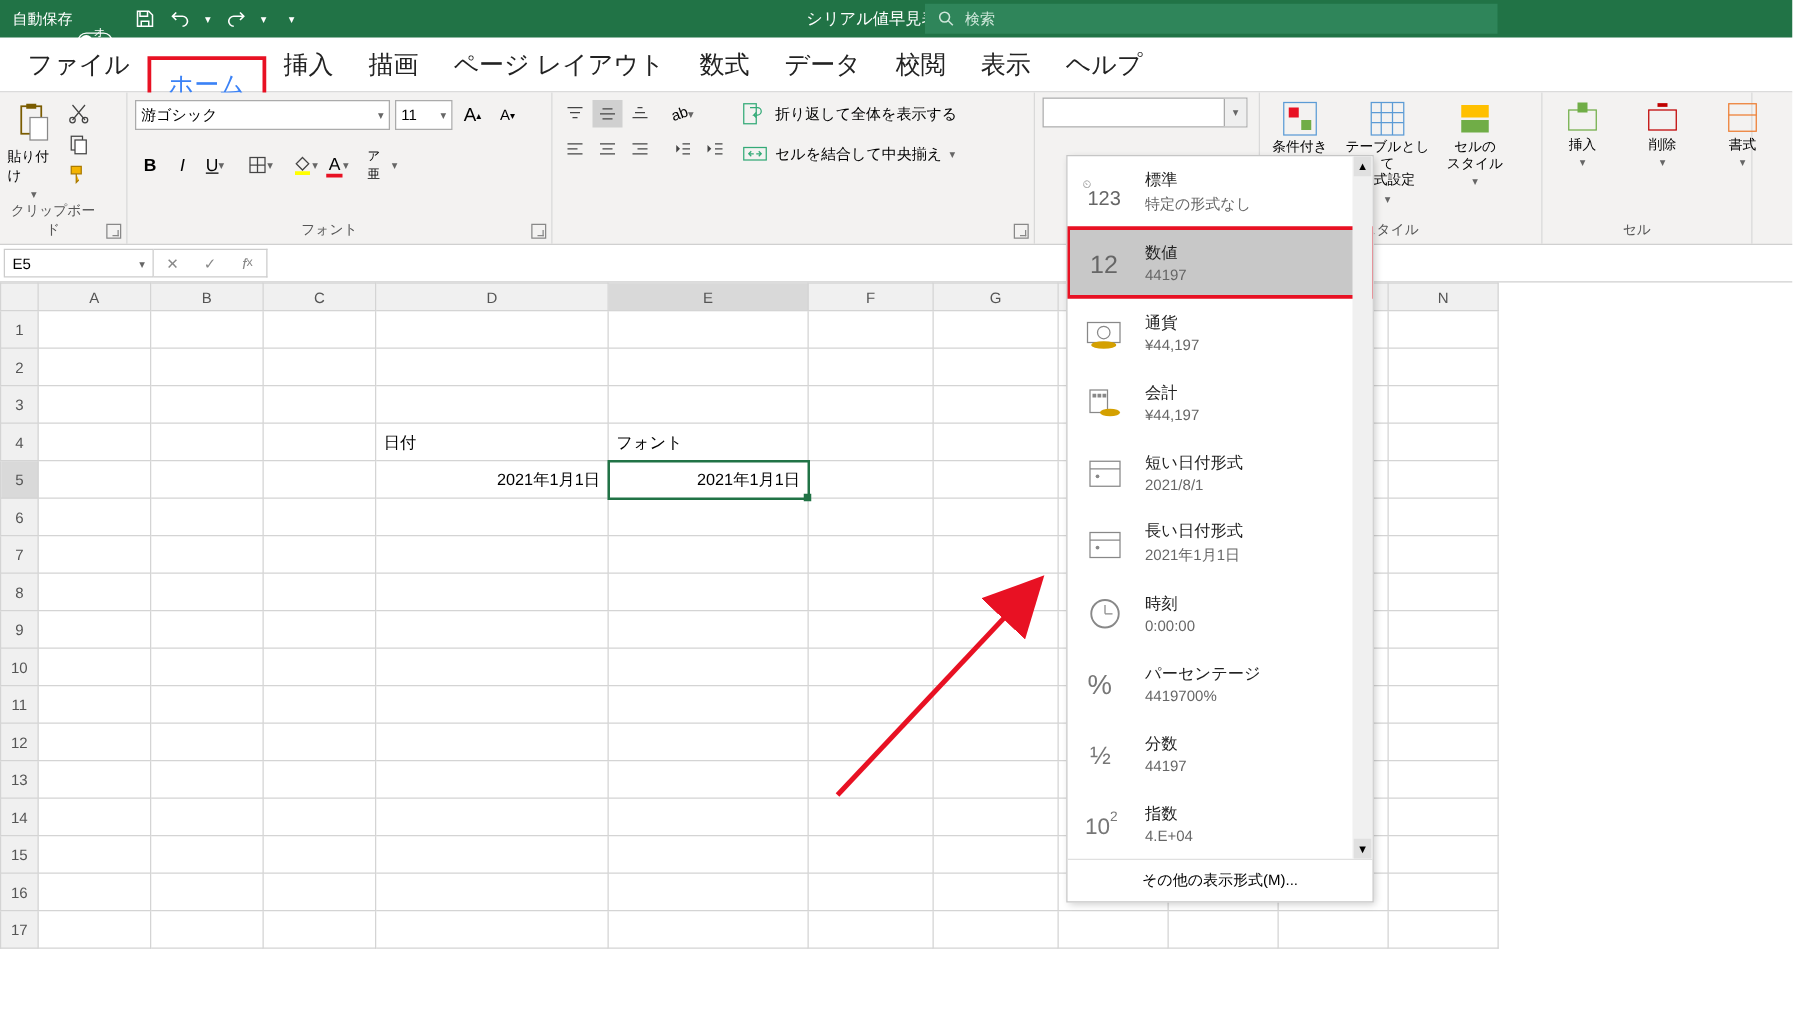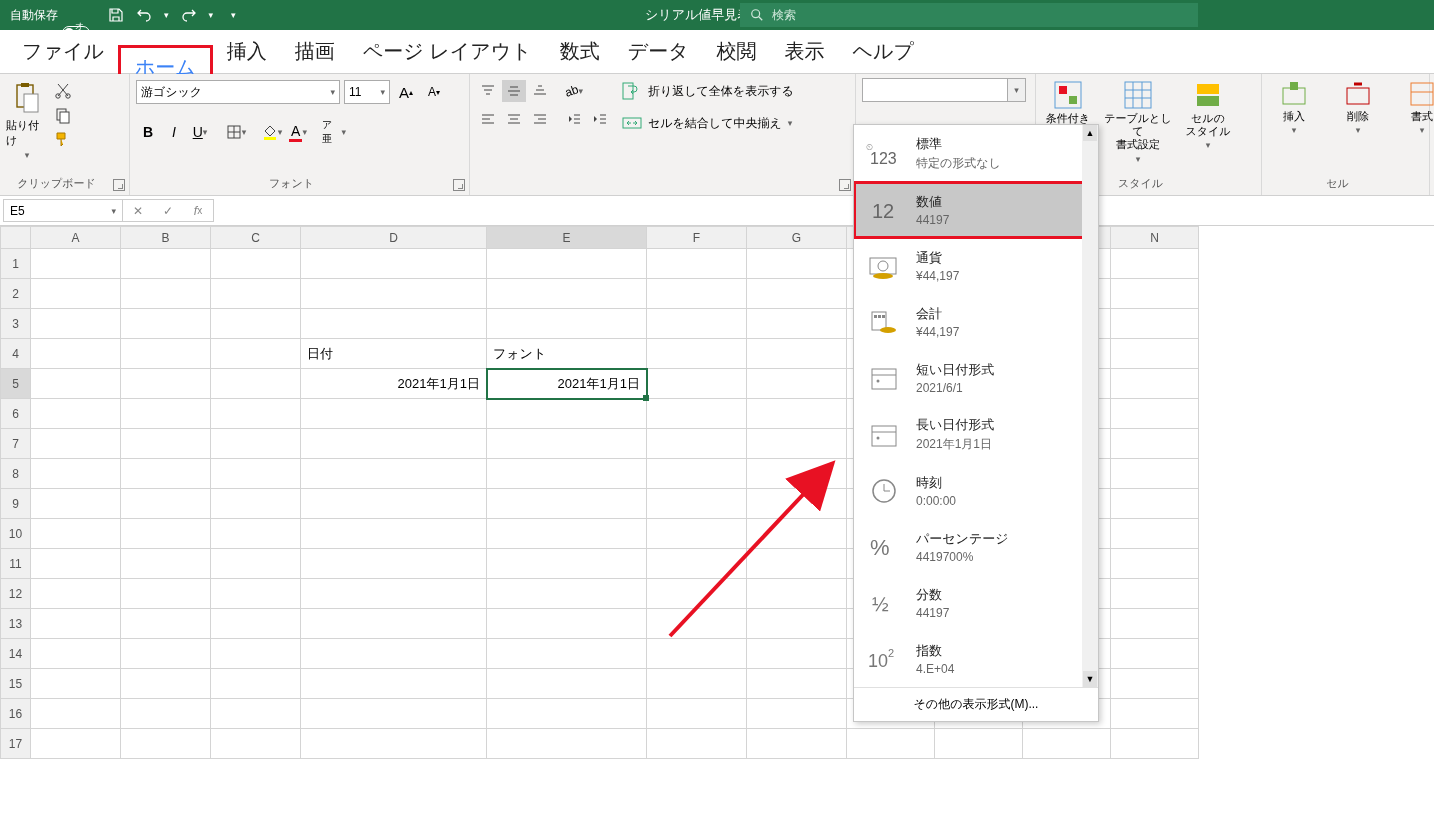--- a/index.html
+++ b/index.html
@@ -151,21 +151,21 @@
     <div class="tab">ページ レイアウト</div>
     <div class="tab">数式</div>
     <div class="tab">データ</div>
     <div class="tab">校閲</div>
     <div class="tab">表示</div>
     <div class="tab">ヘルプ</div>
   </div>
 
 <div class="ribbon">
 
-  <div class="group" style="width:130px">
+  <div class="group" style="width:102px">
     <div class="controls">
       <div class="clip-big">
         <svg width="30" height="34" viewBox="0 0 30 34">
             <rect x="5" y="3" width="16" height="22" fill="none" stroke="#7a5c00" stroke-width="1.4"></rect>
             <rect x="9" y="1" width="8" height="4" fill="#7a5c00"></rect>
             <rect x="12" y="12" width="14" height="18" fill="#fff" stroke="#888"></rect>
           </svg>
         <span style="font-size:11px">貼り付け</span>
         <span class="caret">▾</span>
       </div>
@@ -778,21 +778,21 @@
       <div class="fd-item">
         <div class="fd-icon">
           <svg width="36" height="28">
             <rect x="6" y="5" width="24" height="20" fill="none" stroke="#888"></rect>
             <line x1="6" y1="11" x2="30" y2="11" stroke="#888"></line>
             <circle cx="12" cy="17" r="1.5" fill="#888"></circle>
           </svg>
         </div>
         <div class="fd-text">
           <div class="t1">短い日付形式</div>
-          <div class="t2">2021/6/1</div>
+          <div class="t2">2021/8/1</div>
         </div>
       </div>
       <div class="fd-item">
         <div class="fd-icon">
           <svg width="36" height="28">
             <rect x="6" y="5" width="24" height="20" fill="none" stroke="#888"></rect>
             <line x1="6" y1="11" x2="30" y2="11" stroke="#888"></line>
             <circle cx="12" cy="17" r="1.5" fill="#888"></circle>
           </svg>
         </div>

